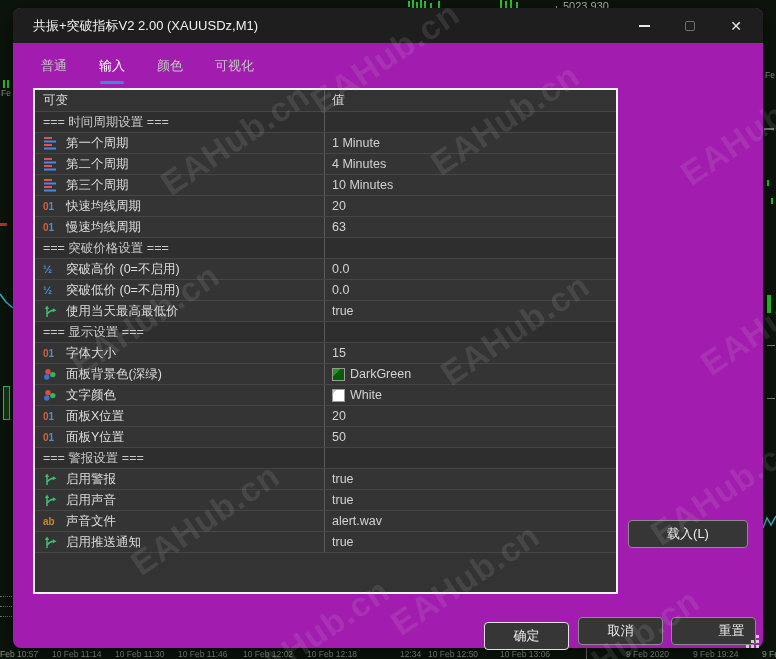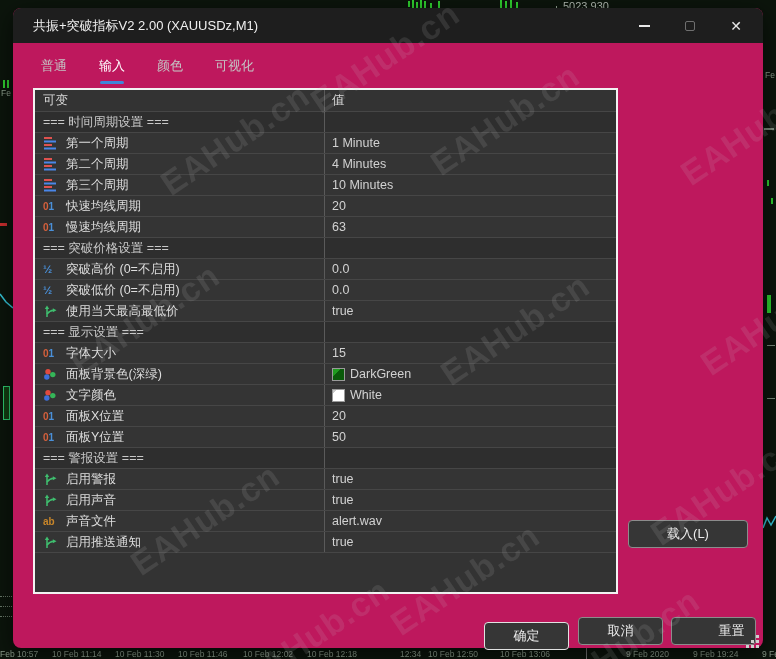--- a/index.html
+++ b/index.html
@@ -16,21 +16,21 @@
   .bg-dot  { position:absolute; border-top:1px dotted #6a7a6a; }
   .bg-vline{ position:absolute; width:1px; background:#777; }
   .price-tag { position:absolute; top:0; left:556px; display:flex; align-items:flex-end; }
   .price-bracket { width:5px; height:6px; border-left:1px solid #9aaa9a; border-bottom:1px solid #9aaa9a; margin-right:2px; }
   .price-text { color:#b5bdb5; font-size:11px; }
   .time-axis { position:absolute; top:648px; left:0; width:776px; height:11px; }
   .time-axis span { position:absolute; top:1px; color:#8fa08f; font-size:8.5px; white-space:nowrap; }
 
   
   .dialog { position:absolute; left:13px; top:8px; width:750px; height:640px;
-            background:#be185d; border-radius:8px; box-shadow:0 6px 24px rgba(0,0,0,.6); }
+            background:#a21caf; border-radius:8px; box-shadow:0 6px 24px rgba(0,0,0,.6); }
   .titlebar { position:relative; height:35px; background:#1e1e1e; border-radius:8px 8px 0 0;
               display:flex; align-items:center; padding-left:20px; }
   .title { color:#f0f0f0; font-size:13px; }
   .winbtns { position:absolute; right:4px; top:0; height:35px; display:flex; }
   .winbtn { width:46px; height:35px; display:flex; align-items:center; justify-content:center; cursor:default; }
   .glyph-min { display:block; width:11px; height:2px; background:#e8e8e8; }
   .glyph-max { display:block; width:10px; height:10px; border:1px solid #6f6f6f; border-radius:2px; }
   .glyph-close { color:#e8e8e8; font-size:14px; line-height:1; }
 
   .tabbar { display:flex; gap:32px; margin:14px 0 0 28px; }

